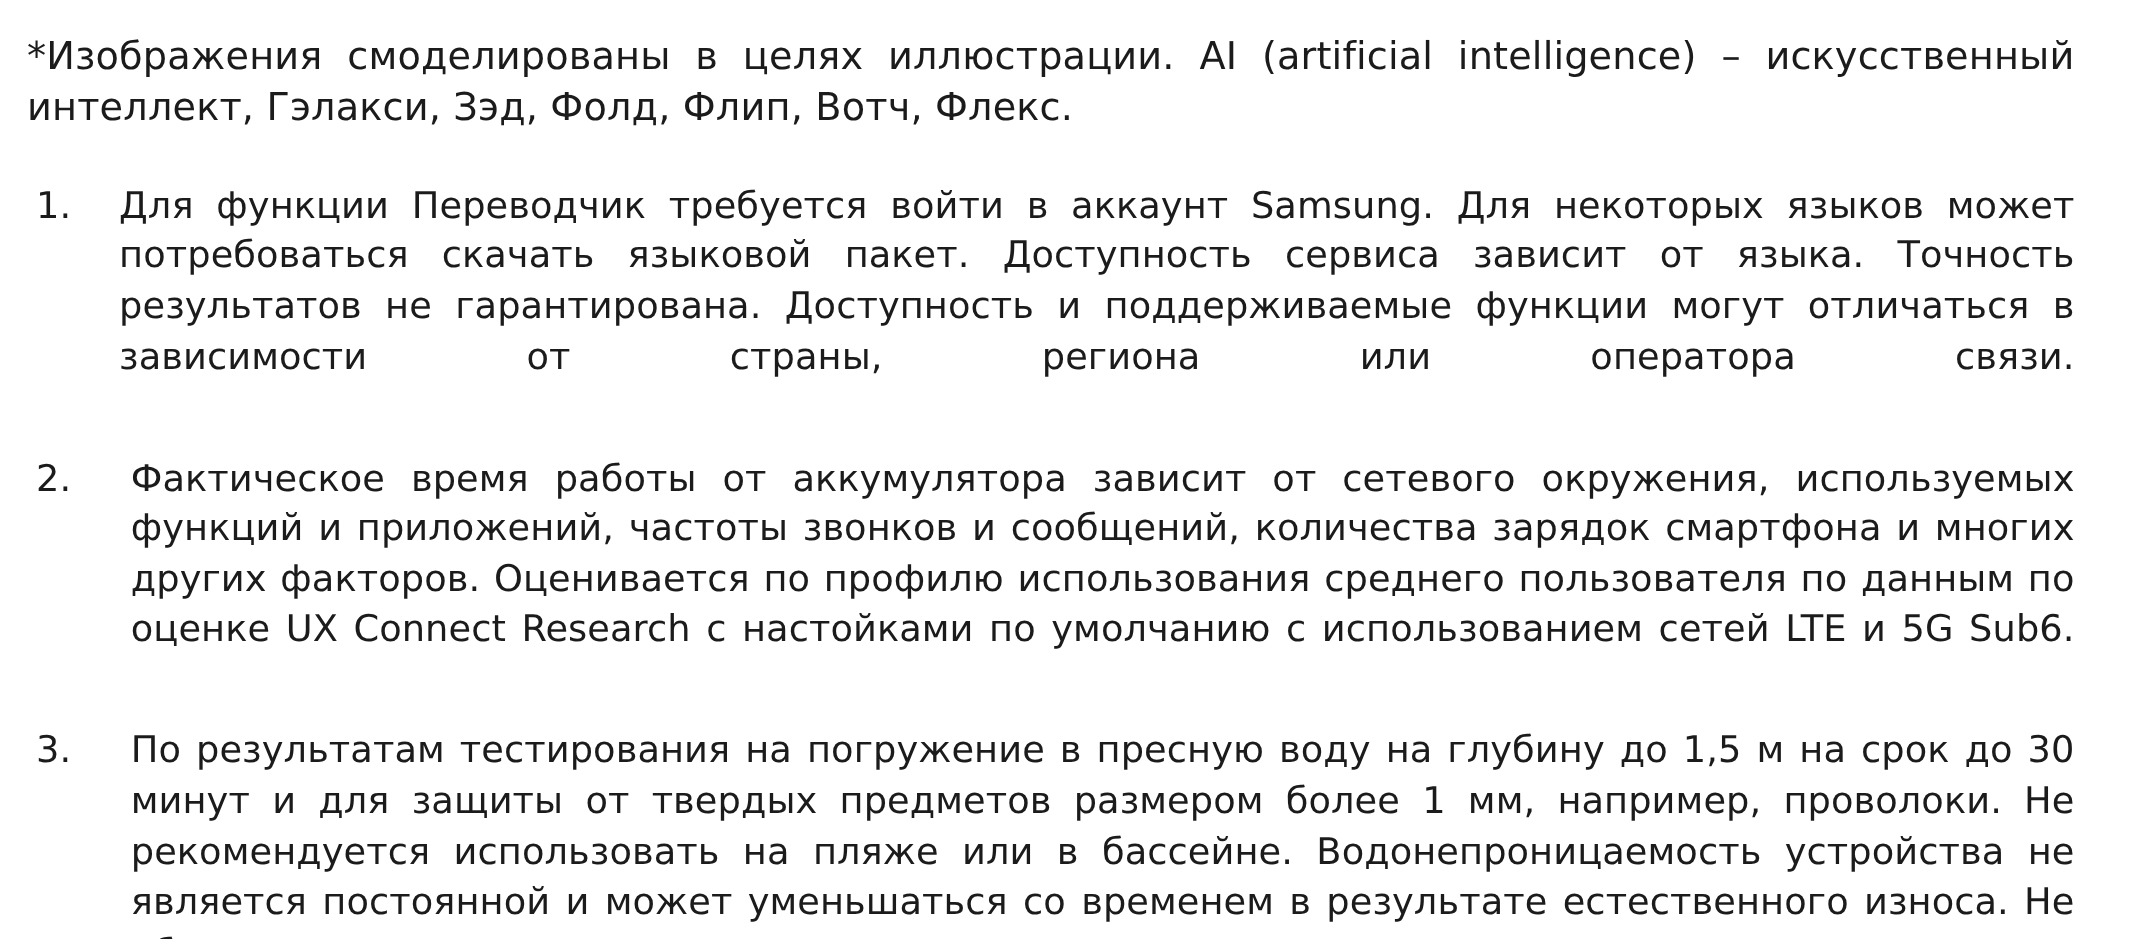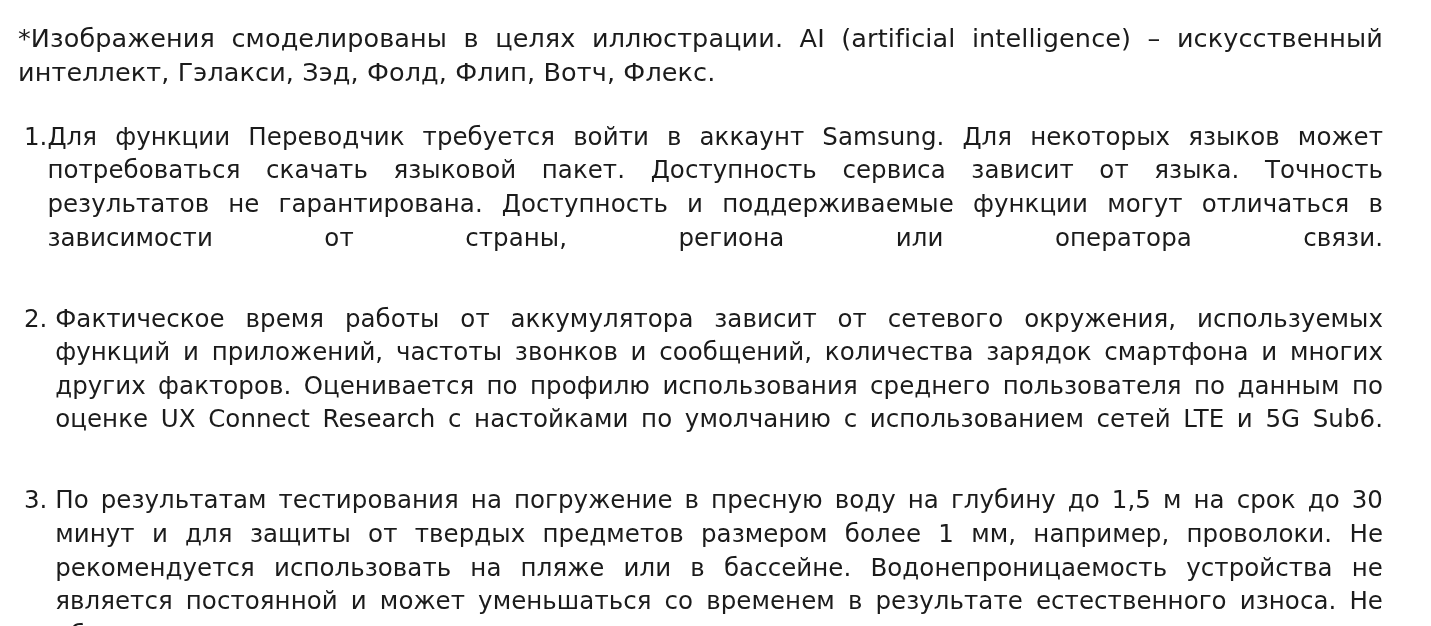--- a/index.html
+++ b/index.html
@@ -43,20 +43,21 @@
   .note-num {
     flex: 0 0 auto;
     white-space: pre;
     padding-left: 6px;
   }
   .note-text {
     flex: 1 1 auto;
     text-align: justify;
     text-justify: inter-word;
     letter-spacing: 0.05px;
+    margin-left: 32px;
   }
   
   .note-text::after {
     content: "";
     display: inline-block;
     width: 100%;
   }
 </style>
 </head>
 <body>

